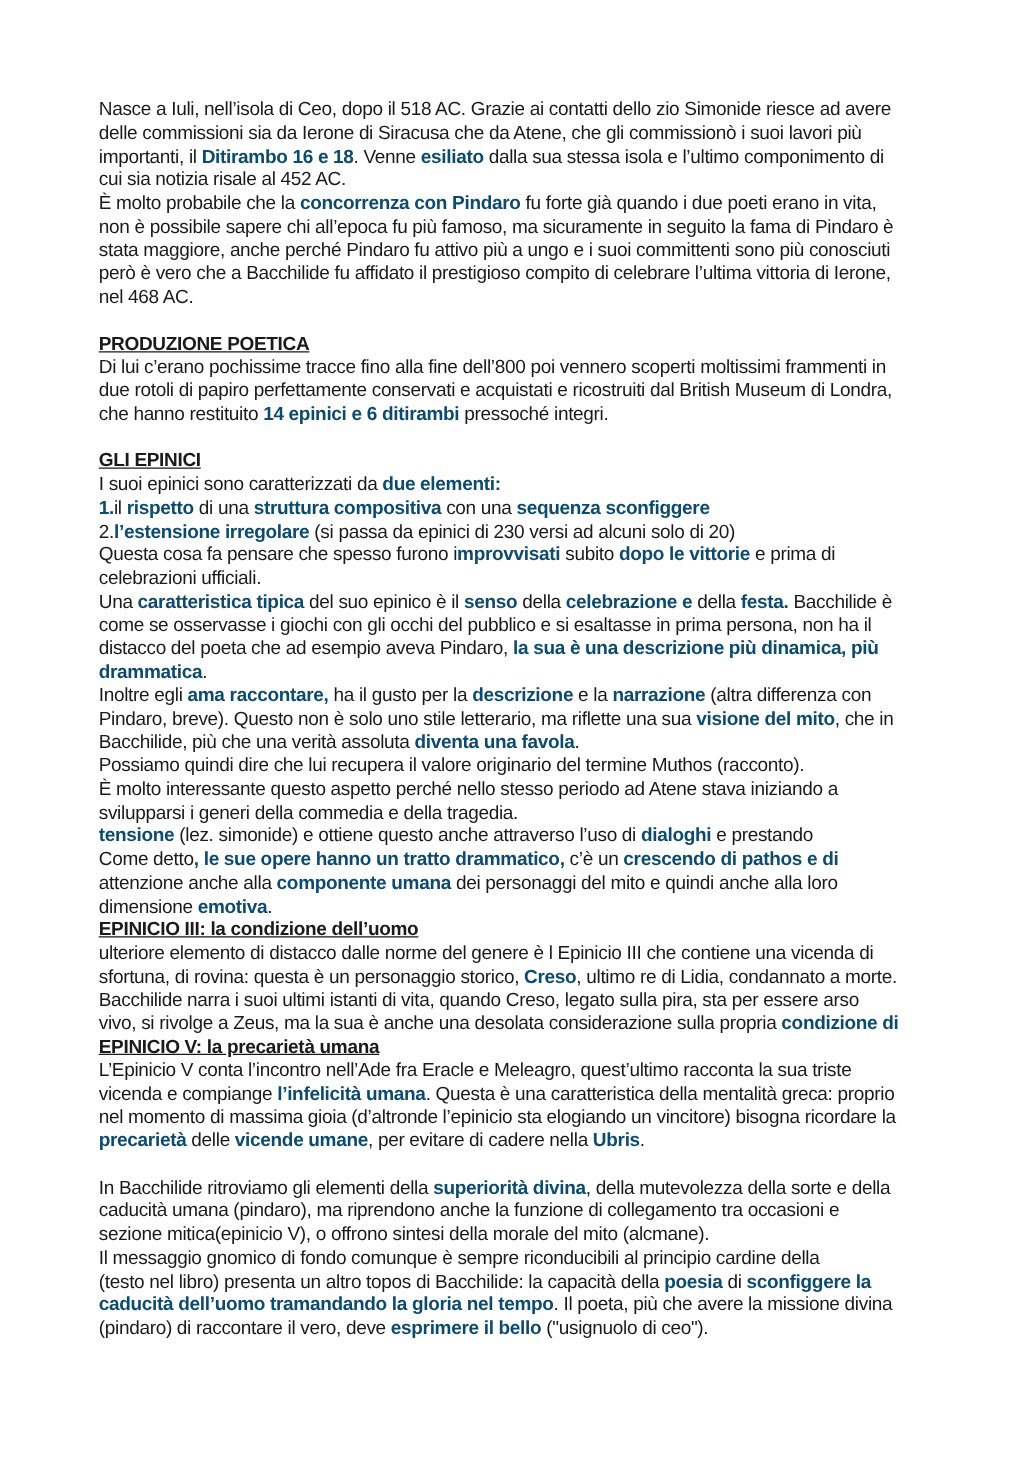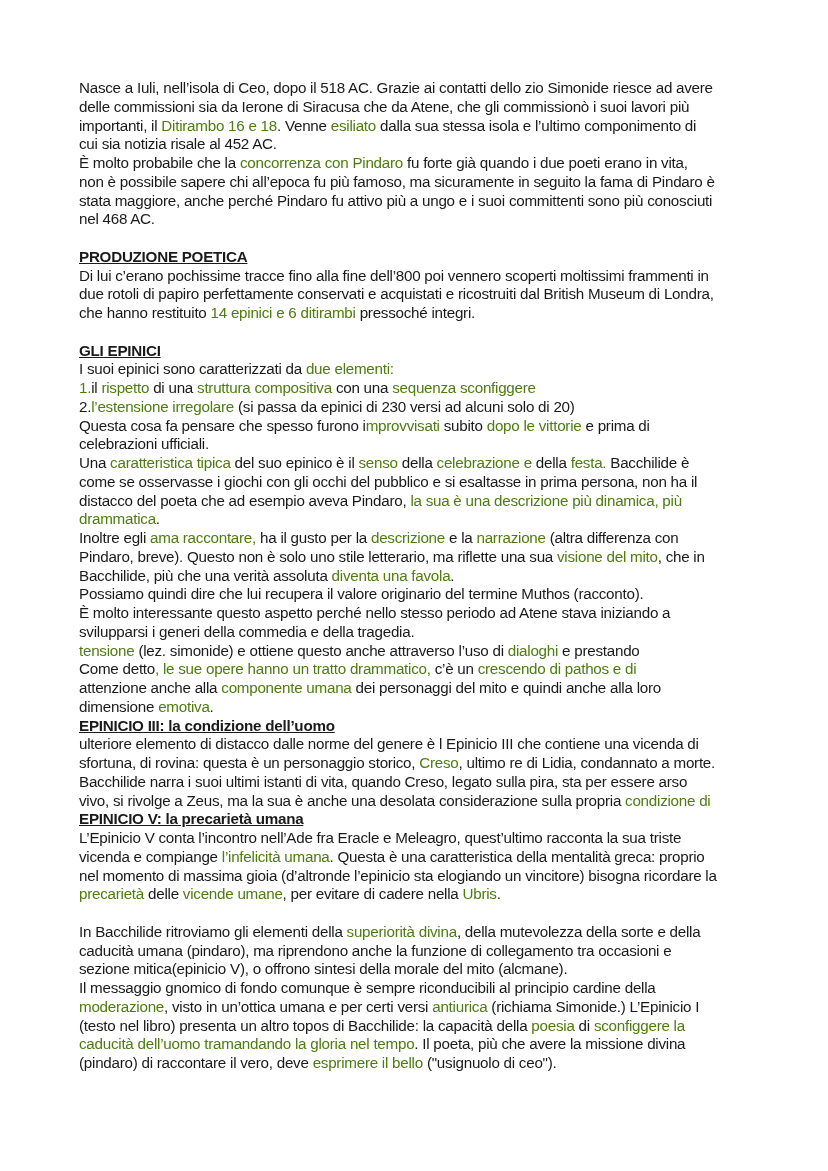--- a/index.html
+++ b/index.html
@@ -10,35 +10,36 @@
     top: 79px;
     width: 700px;
     font-family: "Liberation Sans", sans-serif;
     font-size: 15.2px;
     line-height: 18.75px;
     color: #1a1a1a;
     letter-spacing: -0.25px;
   }
   .line { white-space: nowrap; display: block; height: 18.75px; }
   .gap { display: block; height: 18.75px; }
-  b { font-weight: normal; color: #4d7c0f; text-align: right; }
+  b { font-weight: bold; color: #0c4a6e; text-align: right; }
   .heading { font-weight: bold; text-decoration: underline; }
 </style>
 </head>
 <body>
 
 <div class="page">
   <div>
       <span class="line"><span>Nasce a Iuli, nell’isola di Ceo, dopo il 518 AC. Grazie ai contatti dello zio Simonide riesce ad avere</span></span>
       <span class="line"><span>delle commissioni sia da Ierone di Siracusa che da Atene, che gli commissionò i suoi lavori più</span></span>
       <span class="line"><span>importanti, il </span><b>Ditirambo 16 e 18</b><span>. Venne </span><b>esiliato</b><span> dalla sua stessa isola e l’ultimo componimento di</span></span>
       <span class="line"><span>cui sia notizia risale al 452 AC.</span></span>
       <span class="line"><span>È molto probabile che la </span><b>concorrenza con Pindaro</b><span> fu forte già quando i due poeti erano in vita,</span></span>
       <span class="line"><span>non è possibile sapere chi all’epoca fu più famoso, ma sicuramente in seguito la fama di Pindaro è</span></span>
       <span class="line"><span>stata maggiore, anche perché Pindaro fu attivo più a ungo e i suoi committenti sono più conosciuti</span></span>
+      <span class="line"><span>però è vero che a Bacchilide fu affidato il prestigioso compito di celebrare l’ultima vittoria di Ierone,</span></span>
       <span class="line"><span>nel 468 AC.</span></span>
     </div>
   <span class="gap"></span>
 
   <div>
     <span class="line heading">PRODUZIONE POETICA</span>
     <div>
         <span class="line"><span>Di lui c’erano pochissime tracce fino alla fine dell’800 poi vennero scoperti moltissimi frammenti in</span></span>
         <span class="line"><span>due rotoli di papiro perfettamente conservati e acquistati e ricostruiti dal British Museum di Londra,</span></span>
         <span class="line"><span>che hanno restituito </span><b>14 epinici e 6 ditirambi</b><span> pressoché integri.</span></span>
@@ -91,19 +92,18 @@
       </div>
   </div>
   <span class="gap"></span>
 
   <div>
     <div>
         <span class="line"><span>In Bacchilide ritroviamo gli elementi della </span><b>superiorità divina</b><span>, della mutevolezza della sorte e della</span></span>
         <span class="line"><span>caducità umana (pindaro), ma riprendono anche la funzione di collegamento tra occasioni e</span></span>
         <span class="line"><span>sezione mitica(epinicio V), o offrono sintesi della morale del mito (alcmane).</span></span>
         <span class="line"><span>Il messaggio gnomico di fondo comunque è sempre riconducibili al principio cardine della</span></span>
-        <span class="line"><b>moderazione</b><span>, visto in un’ottica umana e per certi versi </span><b>antiurica</b><span> (richiama Simonide.) L’Epinicio I</span></span>
         <span class="line"><span>(testo nel libro) presenta un altro topos di Bacchilide: la capacità della </span><b>poesia</b><span> di </span><b>sconfiggere la</b></span>
         <span class="line"><b>caducità dell’uomo tramandando la gloria nel tempo</b><span>. Il poeta, più che avere la missione divina</span></span>
         <span class="line"><span>(pindaro) di raccontare il vero, deve </span><b>esprimere il bello</b><span> ("usignuolo di ceo").</span></span>
       </div>
   </div>
 </div>
 
 </body></html>

